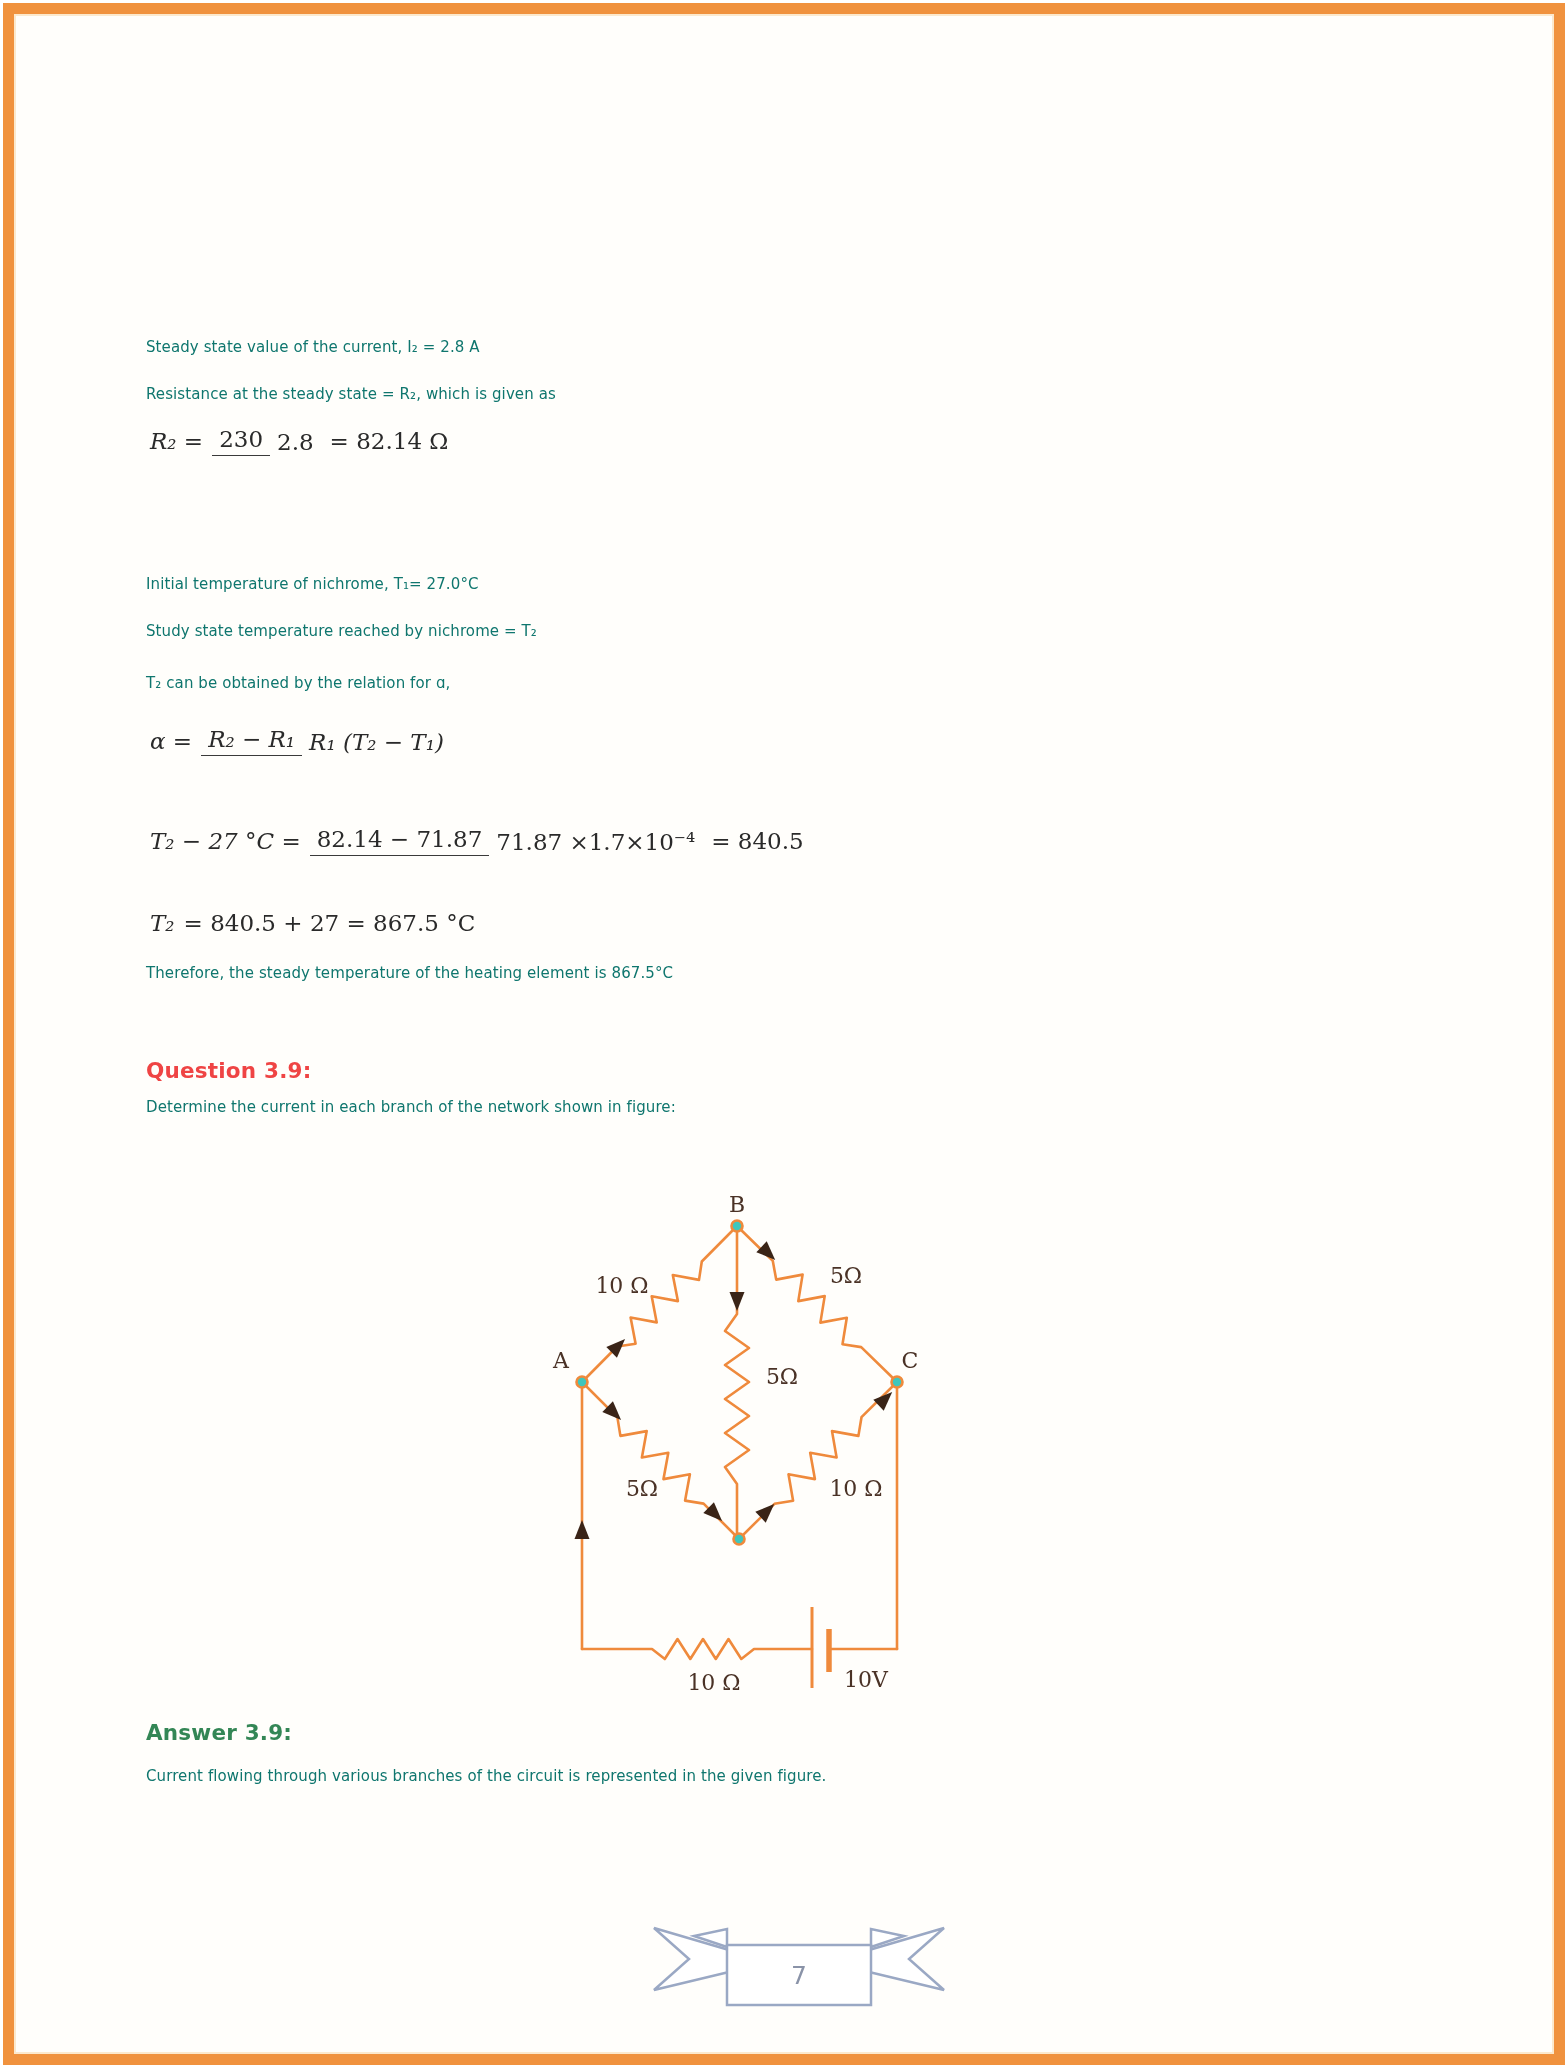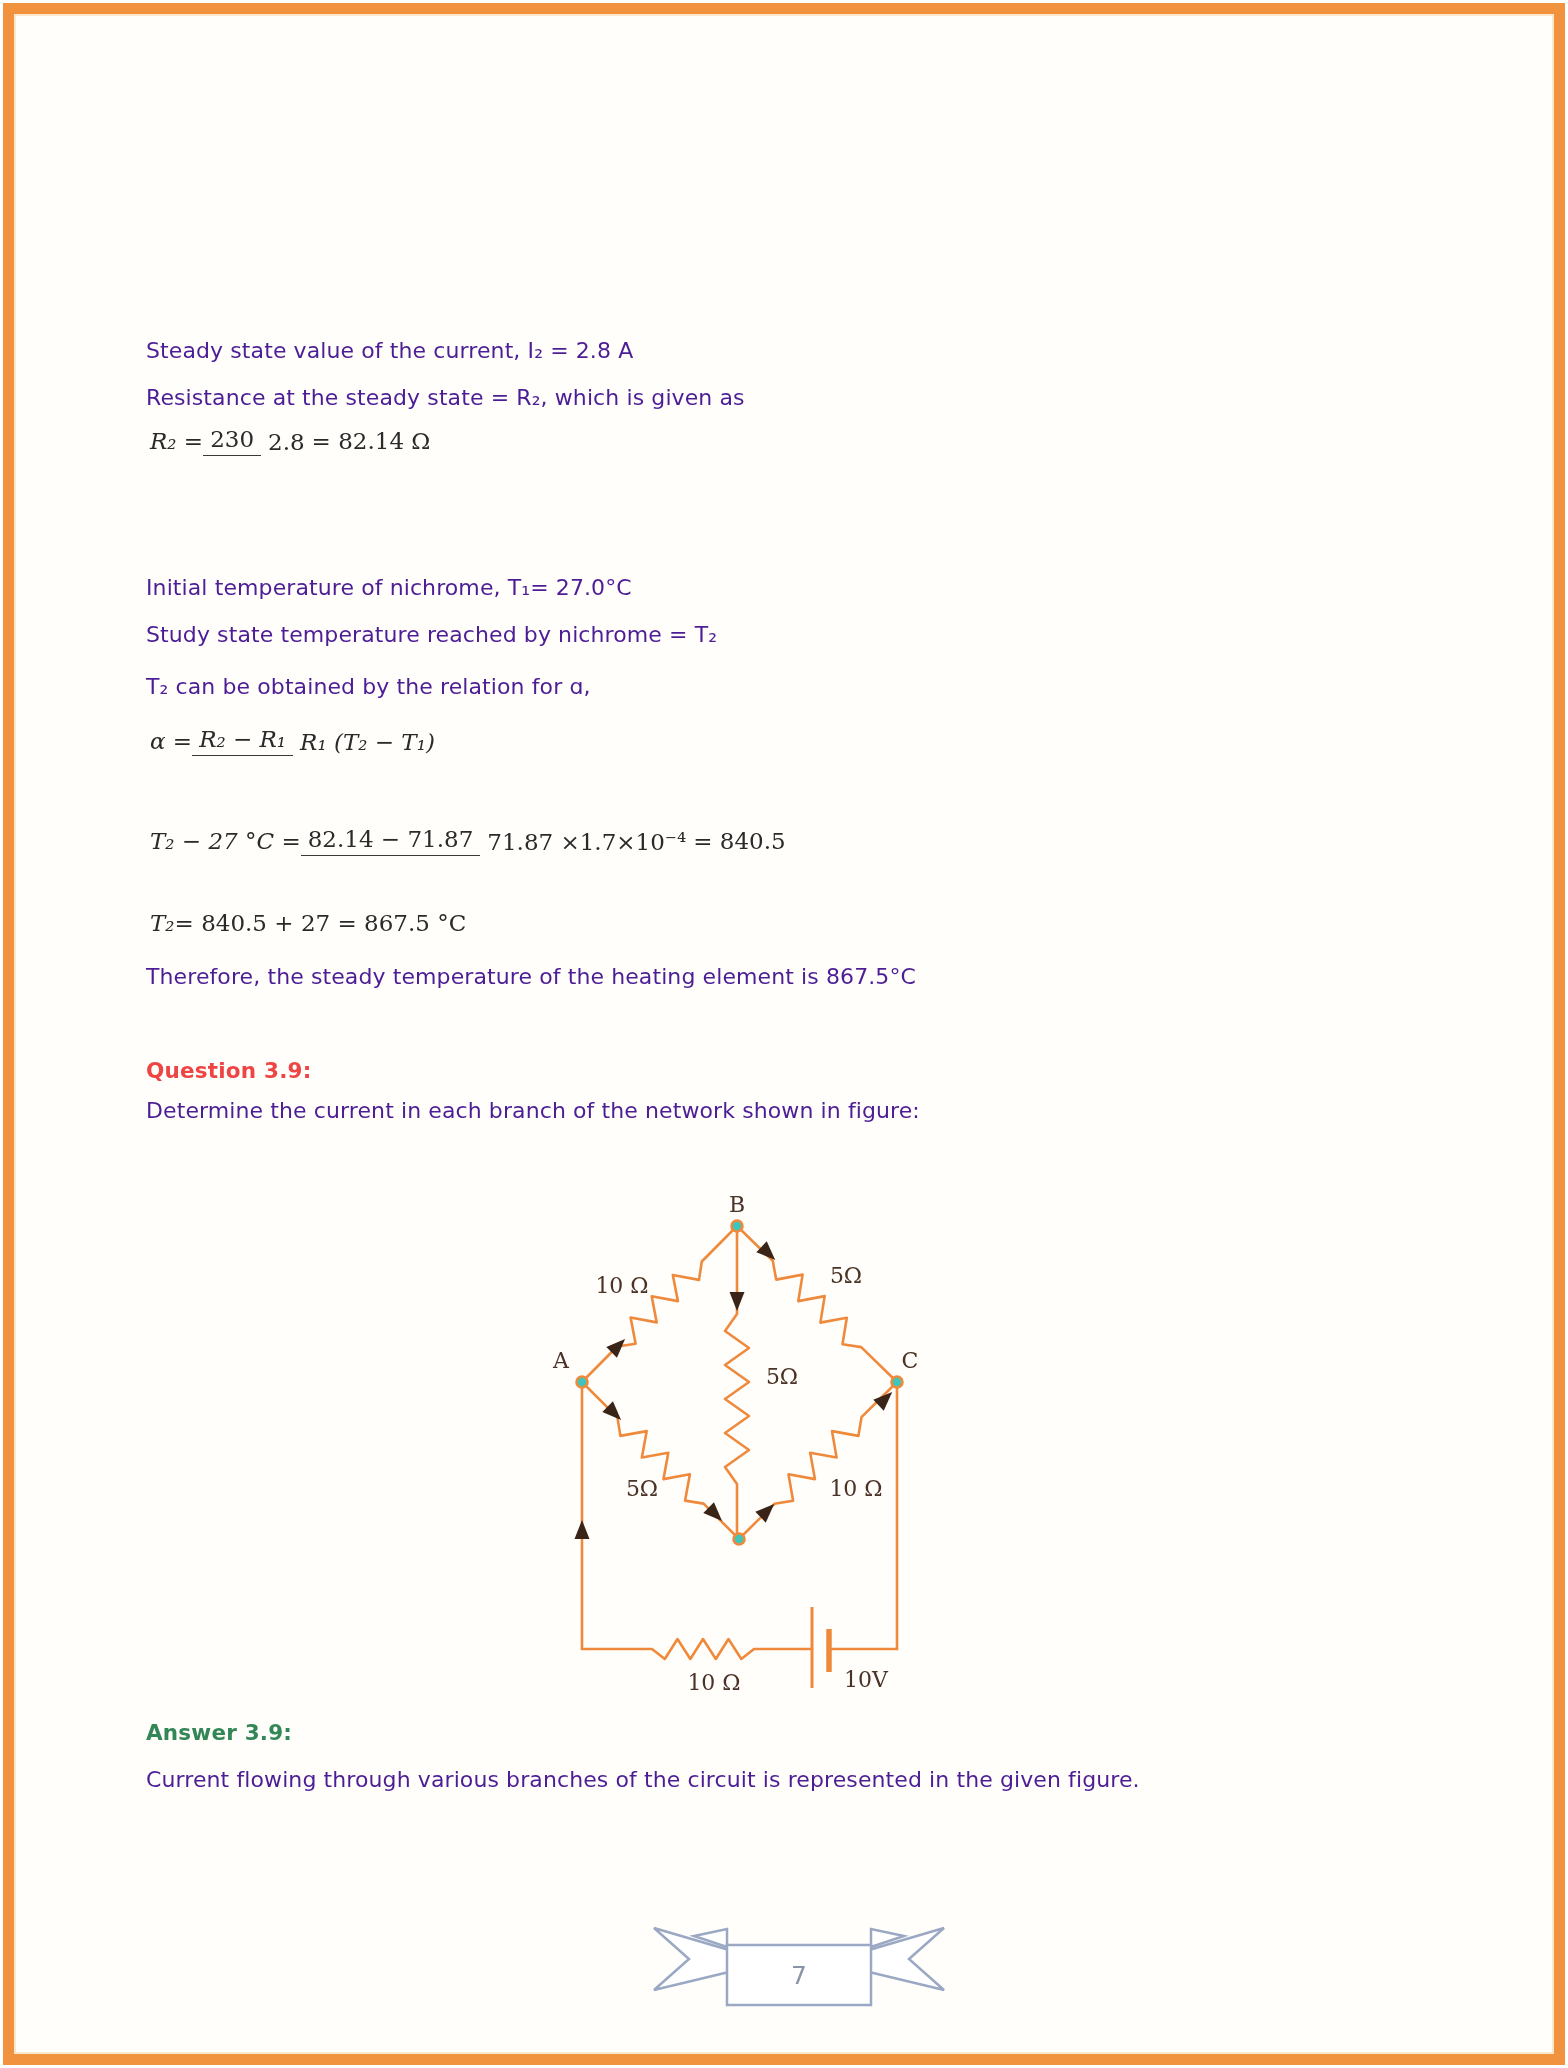--- a/index.html
+++ b/index.html
@@ -13,30 +13,30 @@
     font-family:"DejaVu Sans", sans-serif;
     overflow:hidden;
   }
   .inner-frame {
     position:absolute; inset:0;
     border:2px solid #fce9cd;
     pointer-events:none;
   }
   .t {
     position:absolute; left:132px;
-    font-size:22px; color:#4c1d95;
+    font-size:15px; color:#0f766e;
     letter-spacing:0.1px; white-space:nowrap;
   }
   .heading { font-weight:bold; font-size:21.5px; letter-spacing:0.2px; }
   .q-red   { color:#ef4444; }
   .a-green { color:#338655; }
 
   .formula {
     position:absolute; left:136px;
-    display:flex; align-items:center; 
+    display:flex; align-items:center; gap:9px;
     font-family:"DejaVu Serif", serif;
     color:#2a2a2a; font-size:23px; white-space:nowrap;
   }
   .ital { font-style:italic; }
   .frac { display:inline-flex; flex-direction:row; text-align:center; vertical-align:middle; }
   .frac .num { display:block; border-bottom:1.6px solid #3a3a3a; padding:0 7px 3px 7px; }
   .frac .den { display:block; padding:3px 7px 0 7px;text-align:right; }
 
   .circuit-svg, .ribbon-svg { position:absolute; }
   .wire { fill:none; stroke:#ef8a3c; stroke-width:2.6px; stroke-linecap:round; stroke-linejoin:round; }

